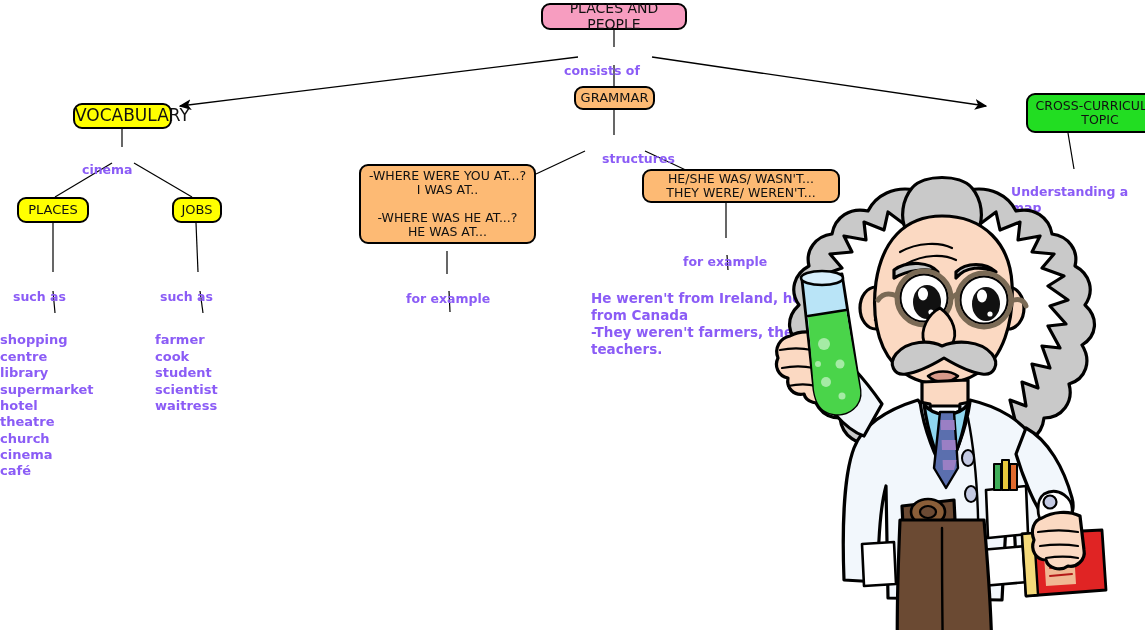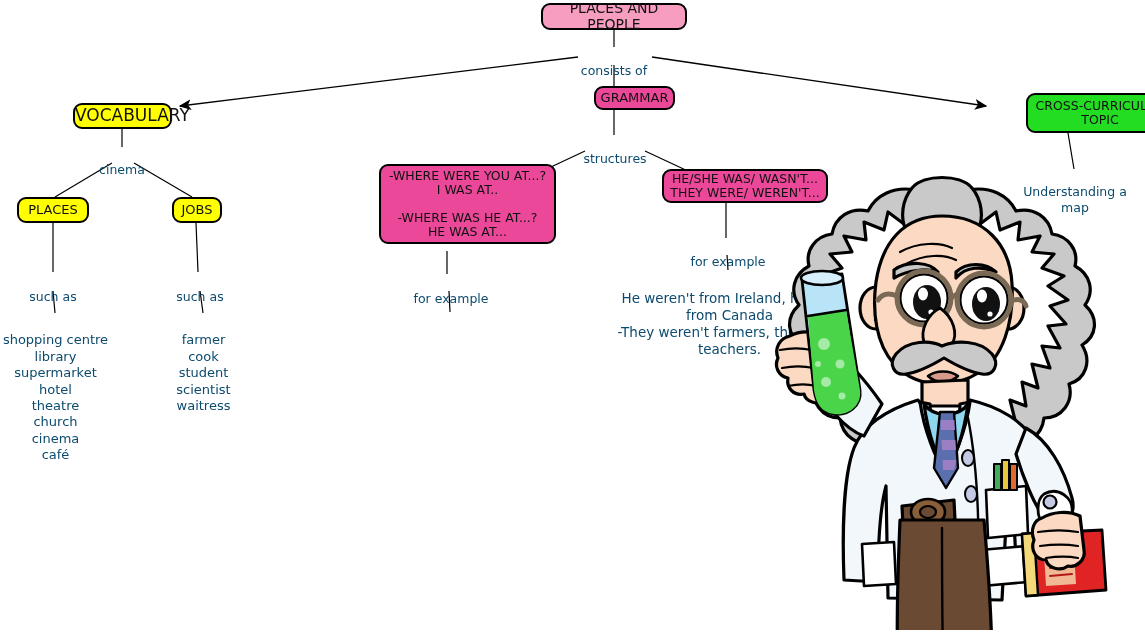--- a/index.html
+++ b/index.html
@@ -39,36 +39,36 @@
     border-radius: 9px;
     text-align: center;
     display: flex;
     align-items: center;
     justify-content: center;
     line-height: 1.12;
     white-space: pre-line;
   }
   .node.pink   { background: #f79dc0; }
   .node.yellow { background: #ffff00; }
-  .node.cyan   { background: #ec4899; margin-left: 20px; }
+  .node.cyan   { background: #fdba74; }
   .node.green  { background: #22dd22; }
 
   .node-label {
     display: block;
     width: 100%;
     padding: 8px 6px;
   }
 
   
   .txt {
     position: absolute;
-    text-align: center;
     white-space: pre-line;
     line-height: 1.22;
-    color: #0c4a6e;
+    color: #8b5cf6;
+    font-weight: bold;
   }
   .txt.small { font-size: 12.5px; }
   .txt.list  { font-size: 13px; line-height: 1.26; }
   .txt.ex    { font-size: 13.5px; line-height: 1.25; }
 
   
   #scientist {
     position: absolute;
     left: 772px;
     top: 168px;
@@ -174,38 +174,38 @@
 theatre
 church
 cinema
 café</span>
   </div>
 
   <div class="node cyan" style="left:574px; top:86px; width:81px; height:24px; font-size:13px;">
     <span class="node-label">GRAMMAR</span>
   </div>
 
-  <div class="txt small" style="left:570px; top:136px; width:90px;">
+  <div class="txt small" style="left:602px; top:136px; width:90px;">
     <span>structures</span>
   </div>
 
   <div class="node cyan" style="left:359px; top:164px; width:177px; height:80px; font-size:12.5px;">
     <span class="node-label">-WHERE WERE YOU AT...?
 I WAS AT..
 
 -WHERE WAS HE AT...?
 HE WAS AT...</span>
   </div>
 
   <div class="txt small" style="left:406px; top:276px; width:90px;">
     <span>for example</span>
   </div>
 
 
-  <div class="node cyan" style="left:642px; top:169px; width:166px; height:34px; font-size:12.5px;">
+  <div class="node cyan" style="left:642px; top:169px; width:198px; height:34px; font-size:12.5px;">
     <span class="node-label">HE/SHE WAS/ WASN'T...
 THEY WERE/ WEREN'T...</span>
   </div>
 
   <div class="txt small" style="left:683px; top:239px; width:90px;">
     <span>for example</span>
   </div>
 
   <div class="txt ex" style="left:591px; top:273px; width:277px;">
     <span>He weren't from Ireland, he was

